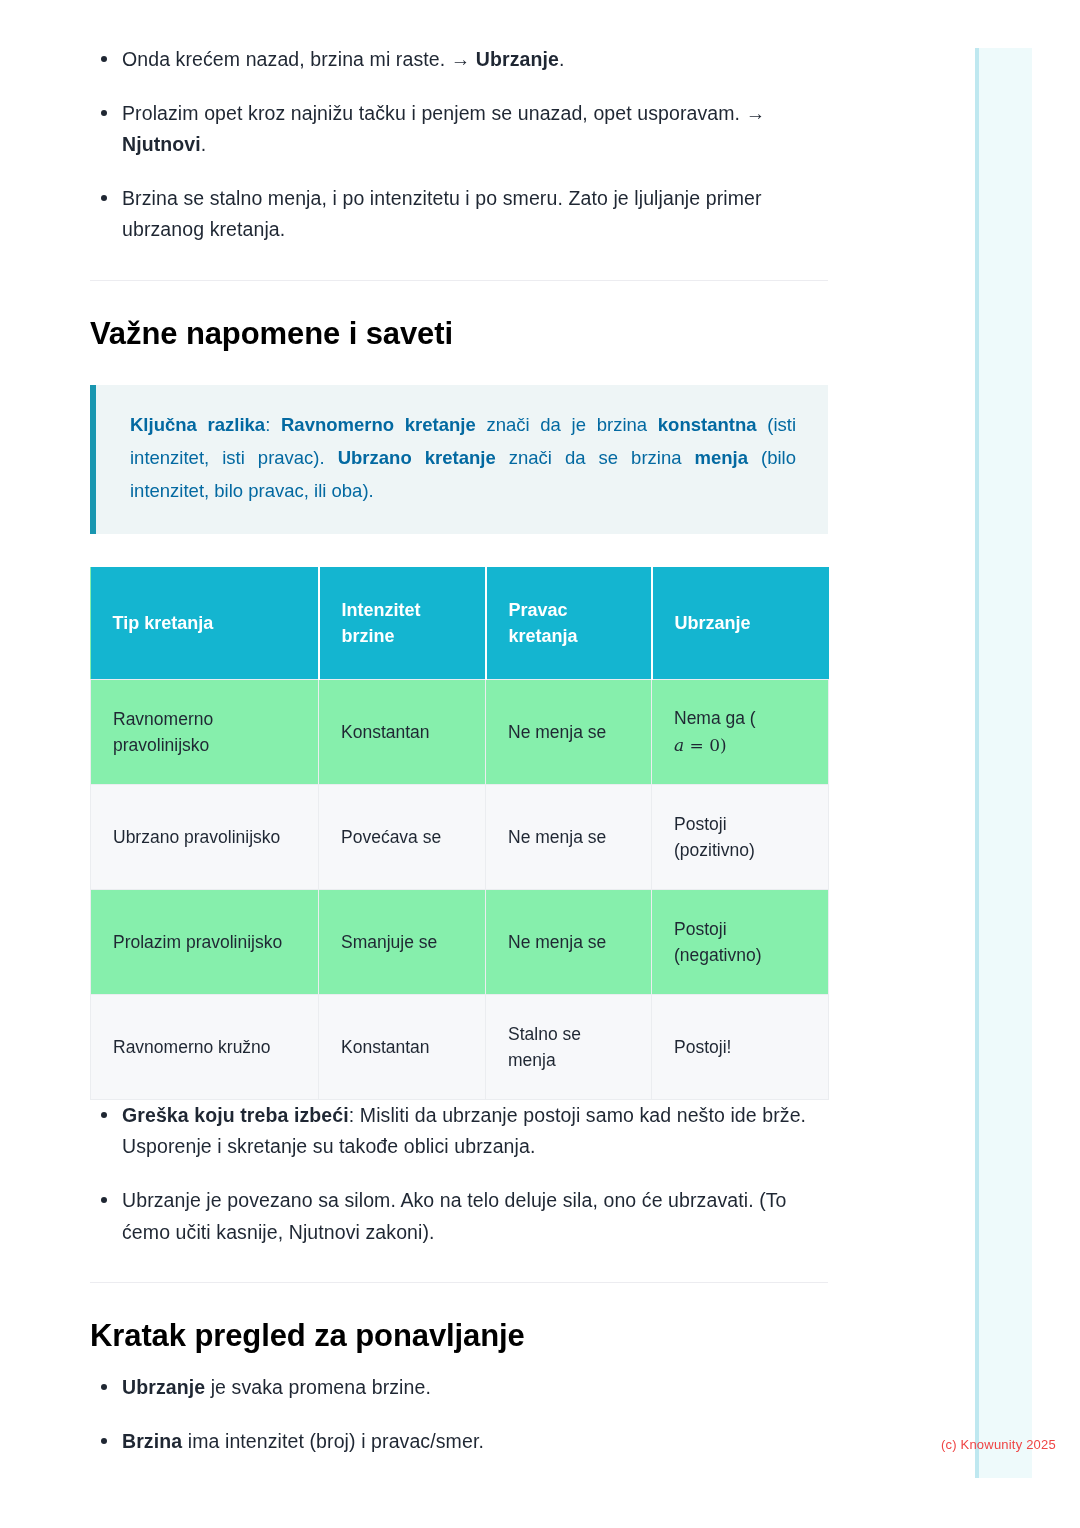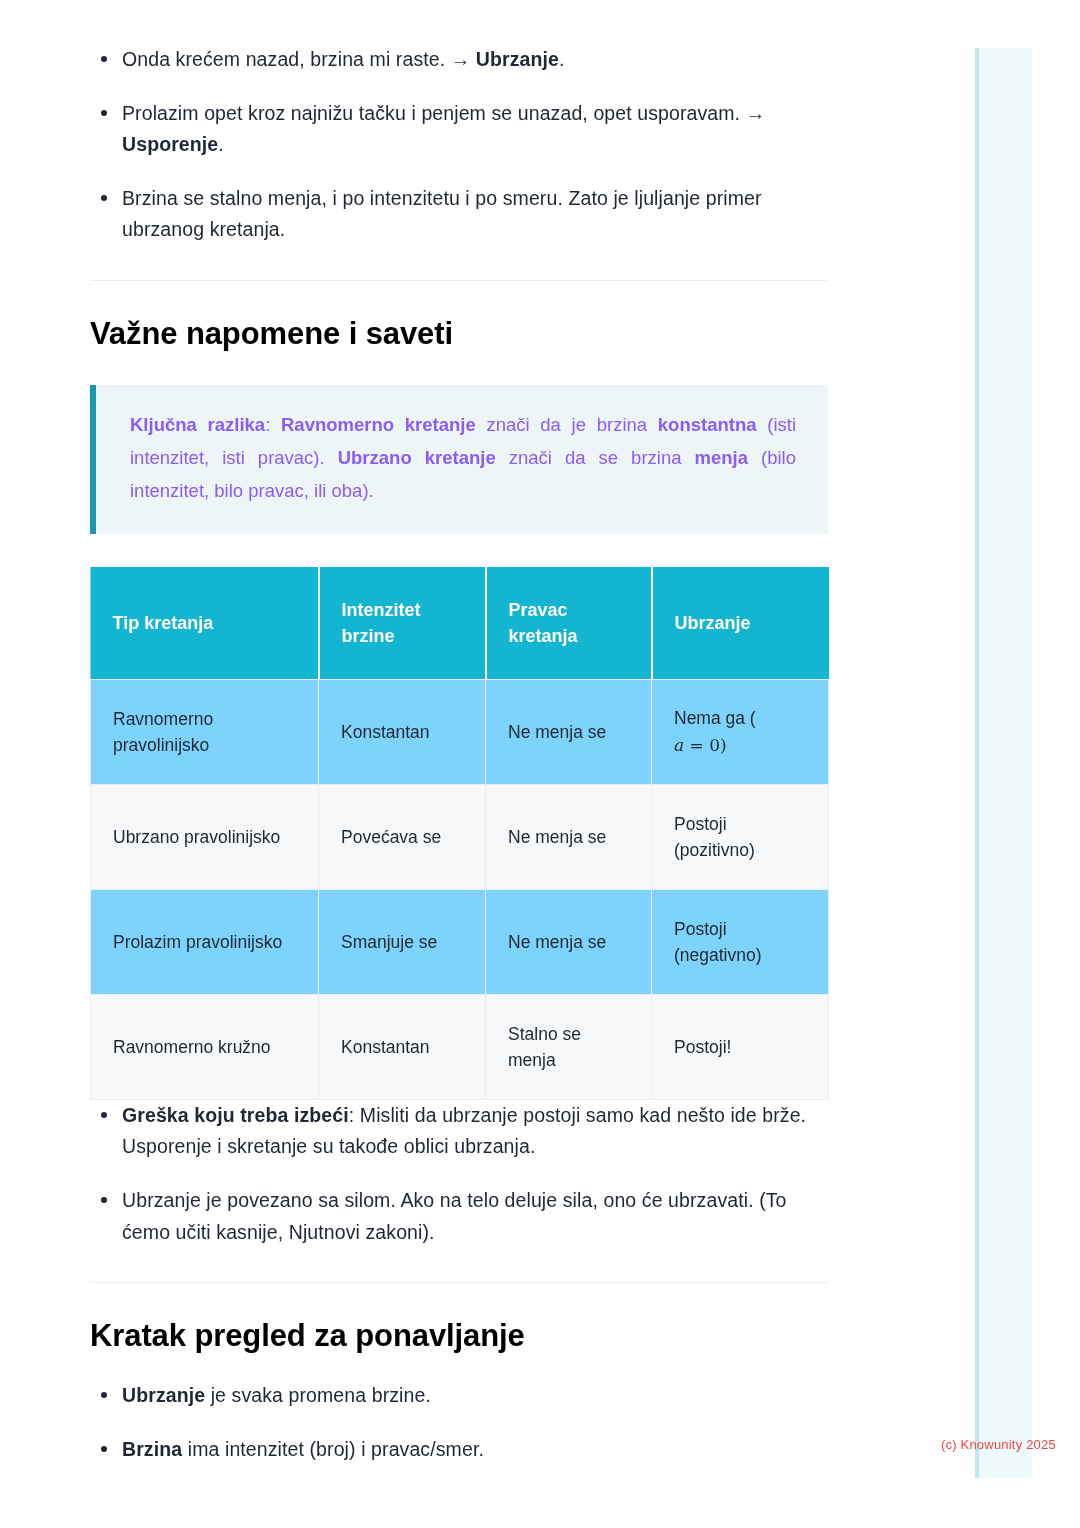--- a/index.html
+++ b/index.html
@@ -94,30 +94,30 @@
     border-left: 6px solid #1996b0;
     padding: 24px 32px 26px 34px;
     box-sizing: border-box;
     width: 738px;
   }
   .callout p {
     margin: 0;
     font-size: 18.5px;
     line-height: 1.78;
     text-align: justify;
-    color: #8b5cf6;
+    color: #0369a1;
   }
 
   
   table.cmp {
     margin-top: 33px;
     border-collapse: collapse;
     width: 738px;
     table-layout: fixed;
-    background: #7dd3fc;
+    background: #86efac;
   }
   table.cmp th {
     background: #14b5d0;
     color: #ffffff;
     font-size: 18px;
     font-weight: bold;
     text-align: left;
     padding: 22px 20px 22px 22px;
     line-height: 1.45;
     vertical-align: middle;
@@ -168,21 +168,21 @@
 <body>
 
 <div class="page">
 
   <div class="side-panel"></div>
 
   <div class="content">
 
     <ul class="bullets" id="intro-bullets">
         <li><span class="dot"></span><span>Onda krećem nazad, brzina mi raste. → </span><span class="b">Ubrzanje</span><span>.</span></li>
-        <li><span class="dot"></span><span>Prolazim opet kroz najnižu tačku i penjem se unazad, opet usporavam. → </span><span class="b">Usporenje</span><span>.</span></li>
+        <li><span class="dot"></span><span>Prolazim opet kroz najnižu tačku i penjem se unazad, opet usporavam. → </span><span class="b">Njutnovi</span><span>.</span></li>
         <li><span class="dot"></span><span>Brzina se stalno menja, i po intenzitetu i po smeru. Zato je ljuljanje primer ubrzanog kretanja.</span></li>
       </ul>
 
     <div class="divider"></div>
 
     <h2 class="section-title">Važne napomene i saveti</h2>
 
     <div class="callout">
       <p id="callout-text"><span class="b">Ključna razlika</span><span>: </span><span class="b">Ravnomerno kretanje</span><span> znači da je brzina </span><span class="b">konstantna</span><span> (isti intenzitet, isti pravac). </span><span class="b">Ubrzano kretanje</span><span> znači da se brzina </span><span class="b">menja</span><span> (bilo intenzitet, bilo pravac, ili oba).</span></p>
     </div>
@@ -232,21 +232,21 @@
 
     <ul class="bullets after-table" id="after-table-bullets">
         <li><span class="dot"></span><span class="b">Greška koju treba izbeći</span><span>: Misliti da ubrzanje postoji samo kad nešto ide brže. Usporenje i skretanje su takođe oblici ubrzanja.</span></li>
         <li><span class="dot"></span><span>Ubrzanje je povezano sa silom. Ako na telo deluje sila, ono će ubrzavati. (To ćemo učiti kasnije, Njutnovi zakoni).</span></li>
       </ul>
 
     <div class="divider"></div>
 
     <h2 class="section-title">Kratak pregled za ponavljanje</h2>
 
-    <ul class="bullets" id="summary-bullets" style="margin-top:26px">
+    <ul class="bullets" id="summary-bullets" style="margin-top:18px">
         <li><span class="dot"></span><span class="b">Ubrzanje</span><span> je svaka promena brzine.</span></li>
         <li><span class="dot"></span><span class="b">Brzina</span><span> ima intenzitet (broj) i pravac/smer.</span></li>
       </ul>
 
   </div>
 
   <div class="watermark">(c) Knowunity 2025</div>
 
 </div>
 

